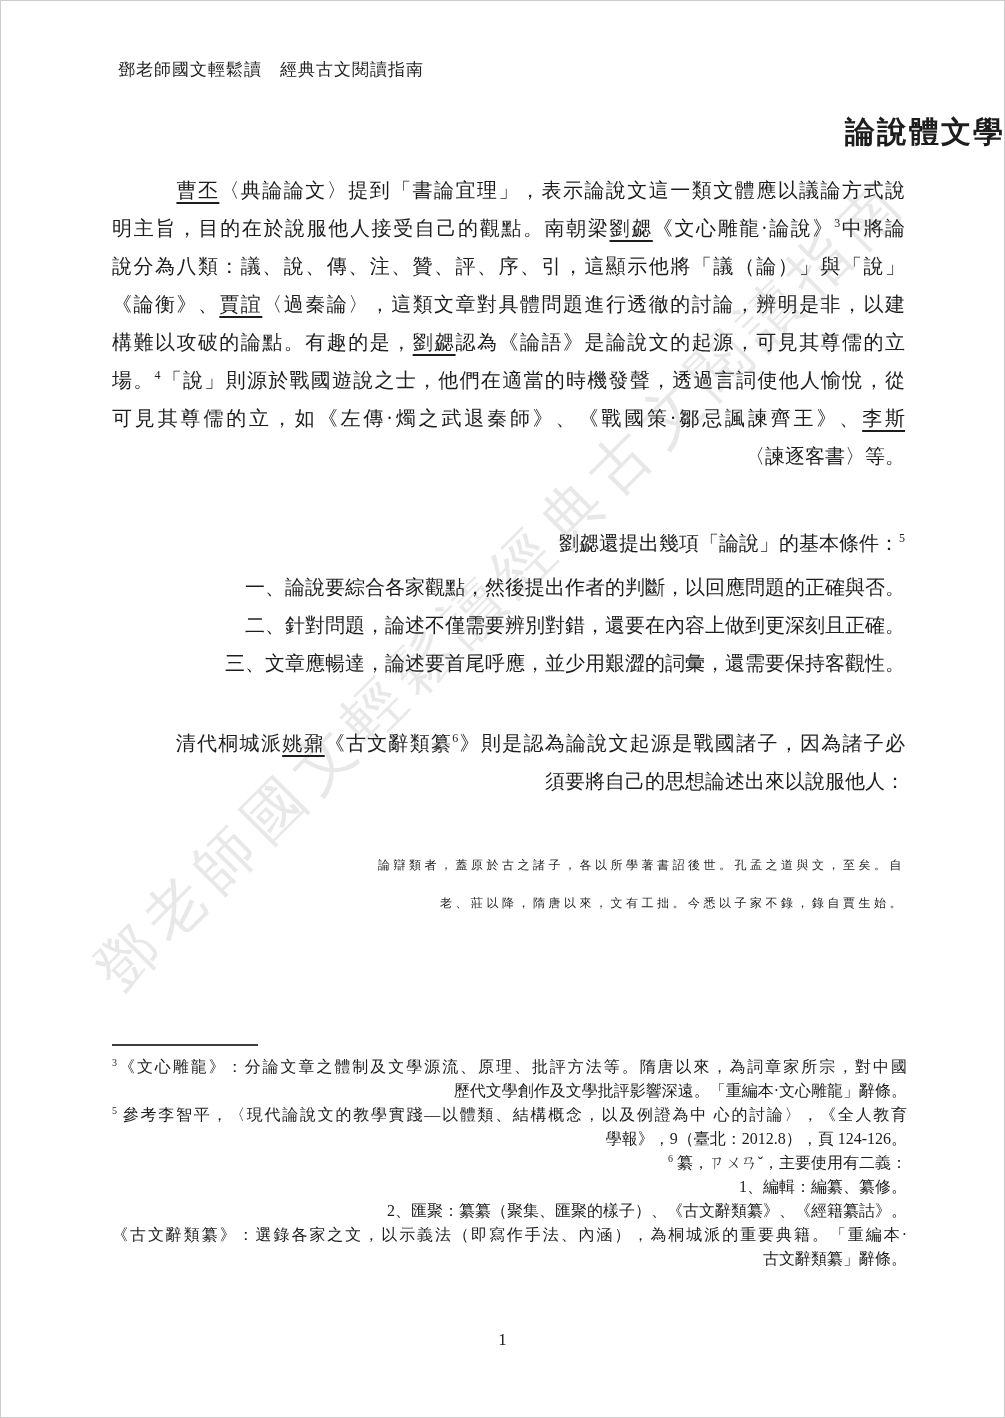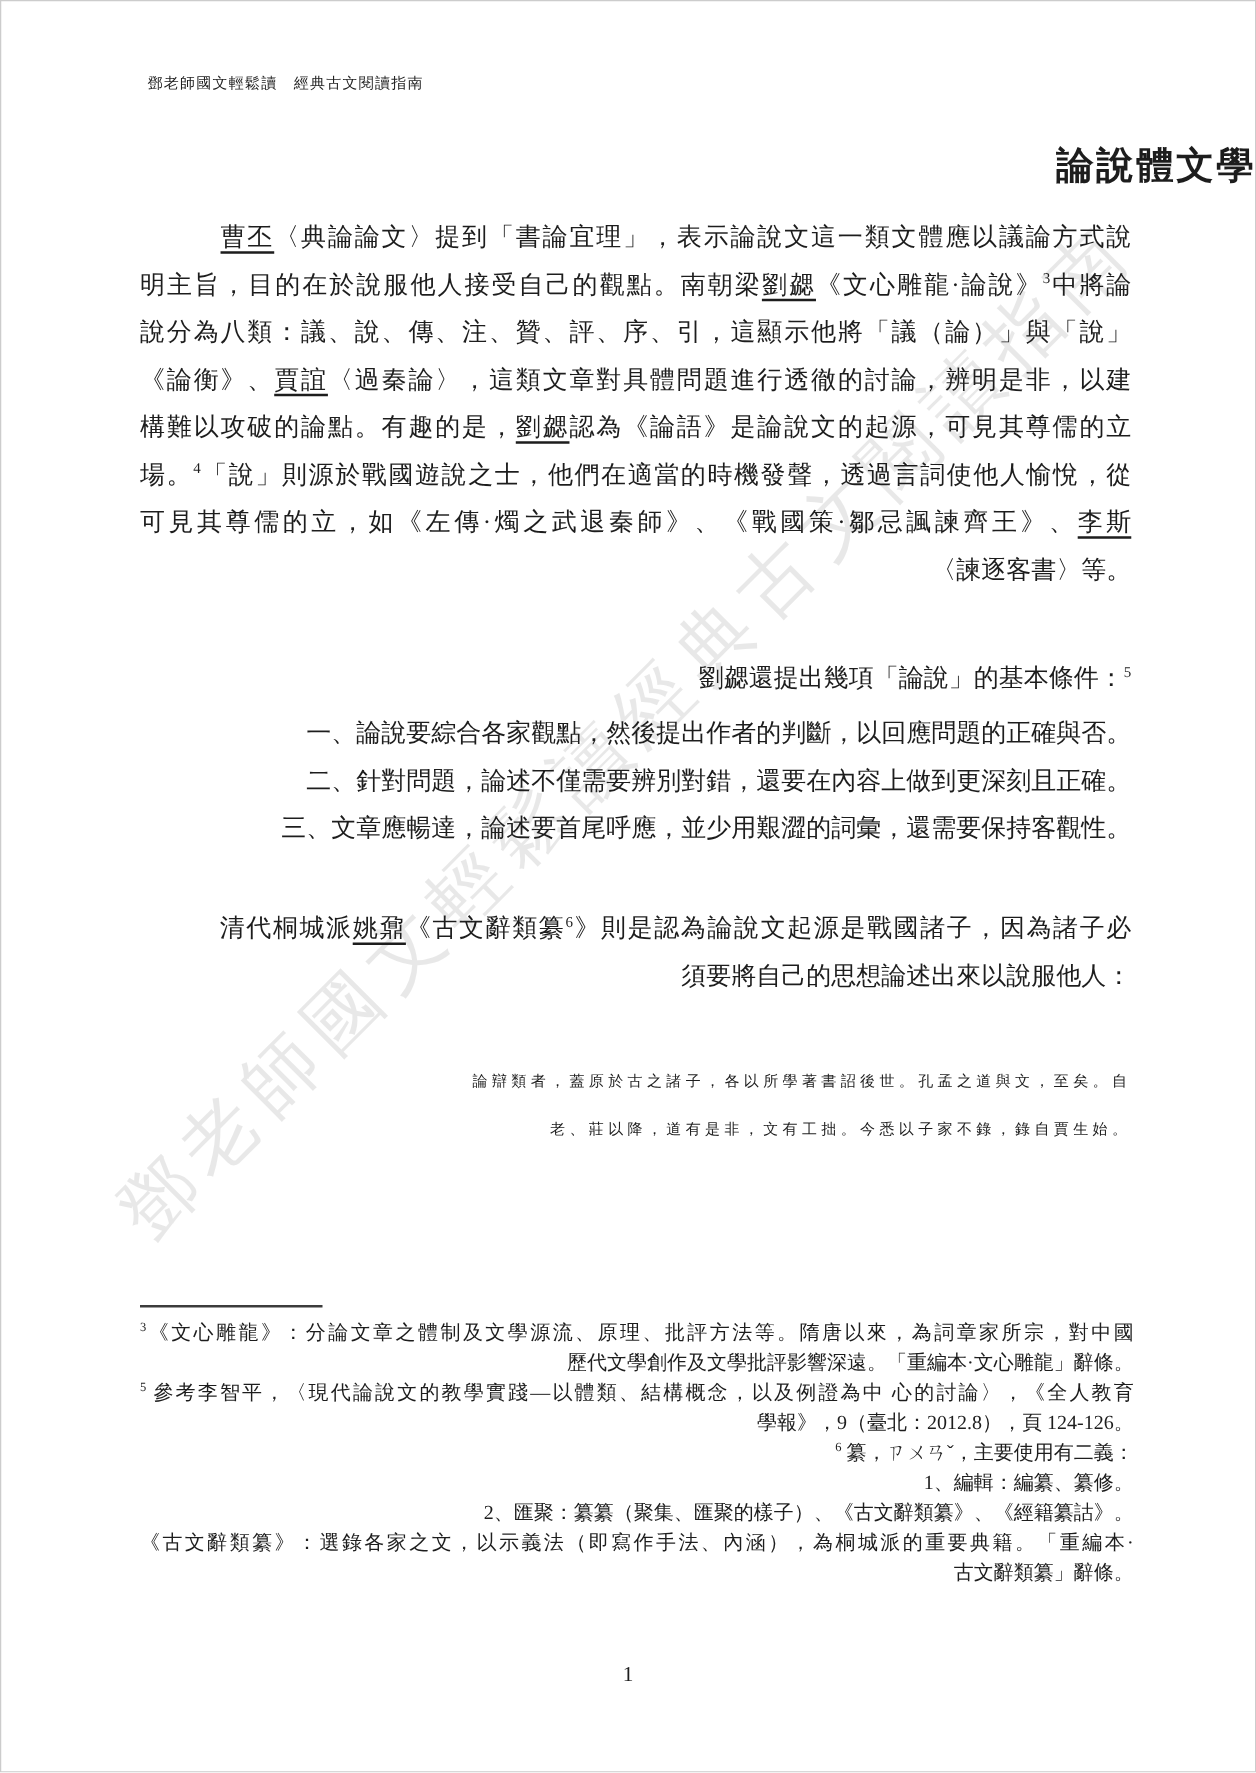--- a/index.html
+++ b/index.html
@@ -23,21 +23,21 @@
     letter-spacing: 10px;
     white-space: nowrap;
     color: rgba(0,0,0,0.09);
     pointer-events: none;
     z-index: 0;
   }
   .hdr {
     position: absolute;
     left: 118px;
     top: 58px;
-    font-size: 12px;
+    font-size: 17px;
     letter-spacing: 1px;
     z-index: 1;
   }
   .ttl {
     position: absolute;
     left: 0;
     top: 112px;
     width: 100%;
     text-align: right;
     font-size: 30px;
@@ -122,21 +122,21 @@
         <div class="tline"><span>一、論說要綜合各家觀點，然後提出作者的判斷，以回應問題的正確與否。</span></div>
         <div class="tline"><span>二、針對問題，論述不僅需要辨別對錯，還要在內容上做到更深刻且正確。</span></div>
         <div class="tline"><span>三、文章應暢達，論述要首尾呼應，並少用艱澀的詞彙，還需要保持客觀性。</span></div>
       </div>
     <div class="sec-p3">
         <div class="tline fill"><span>　　　清代桐城派</span><span class="uname">姚鼐</span><span>《古文辭類纂</span><span class="sup">6</span><span>》則是認為論說文起源是戰國諸子，因為諸子必</span></div>
         <div class="tline"><span>須要將自己的思想論述出來以說服他人：</span></div>
       </div>
     <div class="sec-quote">
         <div class="tline"><span>論辯類者，蓋原於古之諸子，各以所學著書詔後世。孔孟之道與文，至矣。自</span></div>
-        <div class="tline q2"><span>老、莊以降，道有是非，文有工拙。今悉以子家不錄，錄自賈生始。</span></div>
+        <div class="tline q2"><span>老、莊以降，隋唐以來，文有工拙。今悉以子家不錄，錄自賈生始。</span></div>
       </div>
   </div>
   <div class="fnsep"></div>
   <div class="footnotes">
       <div class="tline fill"><span class="sup">3</span><span>《文心雕龍》：分論文章之體制及文學源流、原理、批評方法等。隋唐以來，為詞章家所宗，對中國</span></div>
       <div class="tline"><span>歷代文學創作及文學批評影響深遠。「重編本·文心雕龍」辭條。</span></div>
       <div class="tline fill"><span class="sup">5</span><span> 參考李智平，〈現代論說文的教學實踐—以體類、結構概念，以及例證為中 心的討論〉，《全人教育</span></div>
       <div class="tline"><span>學報》，9（臺北：2012.8），頁 124-126。</span></div>
       <div class="tline"><span class="sup">6</span><span> 纂，ㄗㄨㄢˇ，主要使用有二義：</span></div>
       <div class="tline"><span>　　1、編輯：編纂、纂修。</span></div>

